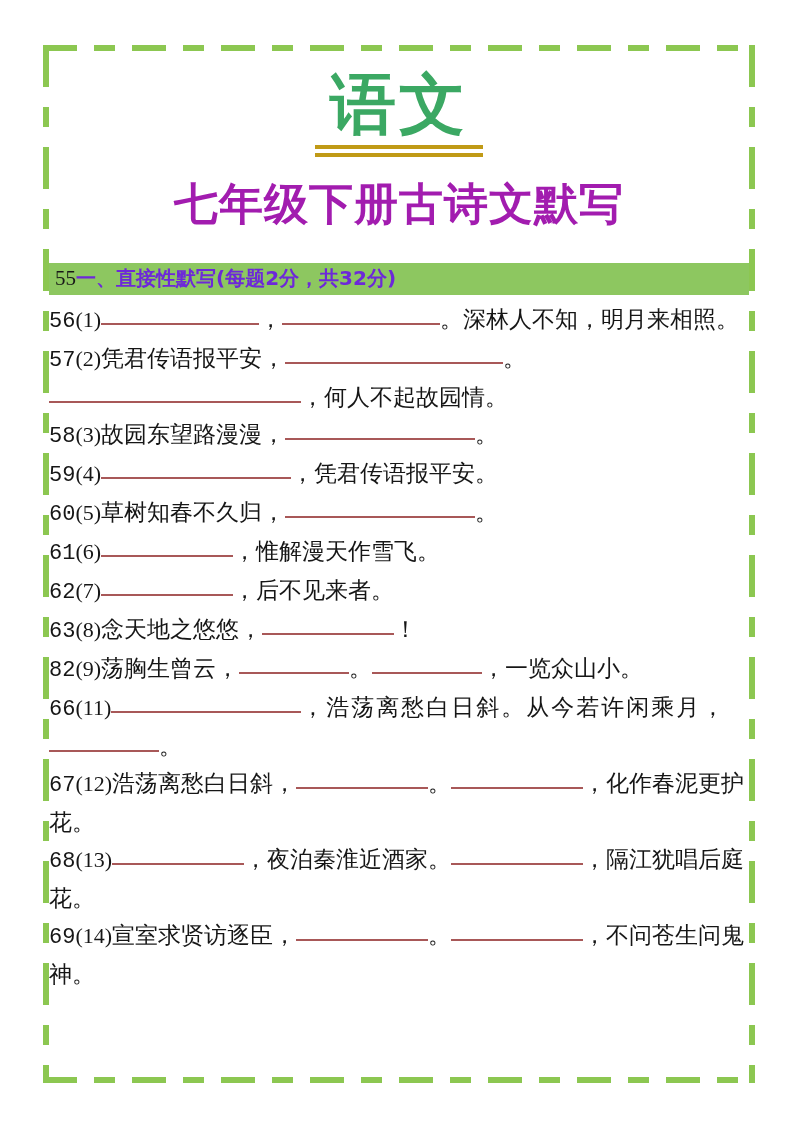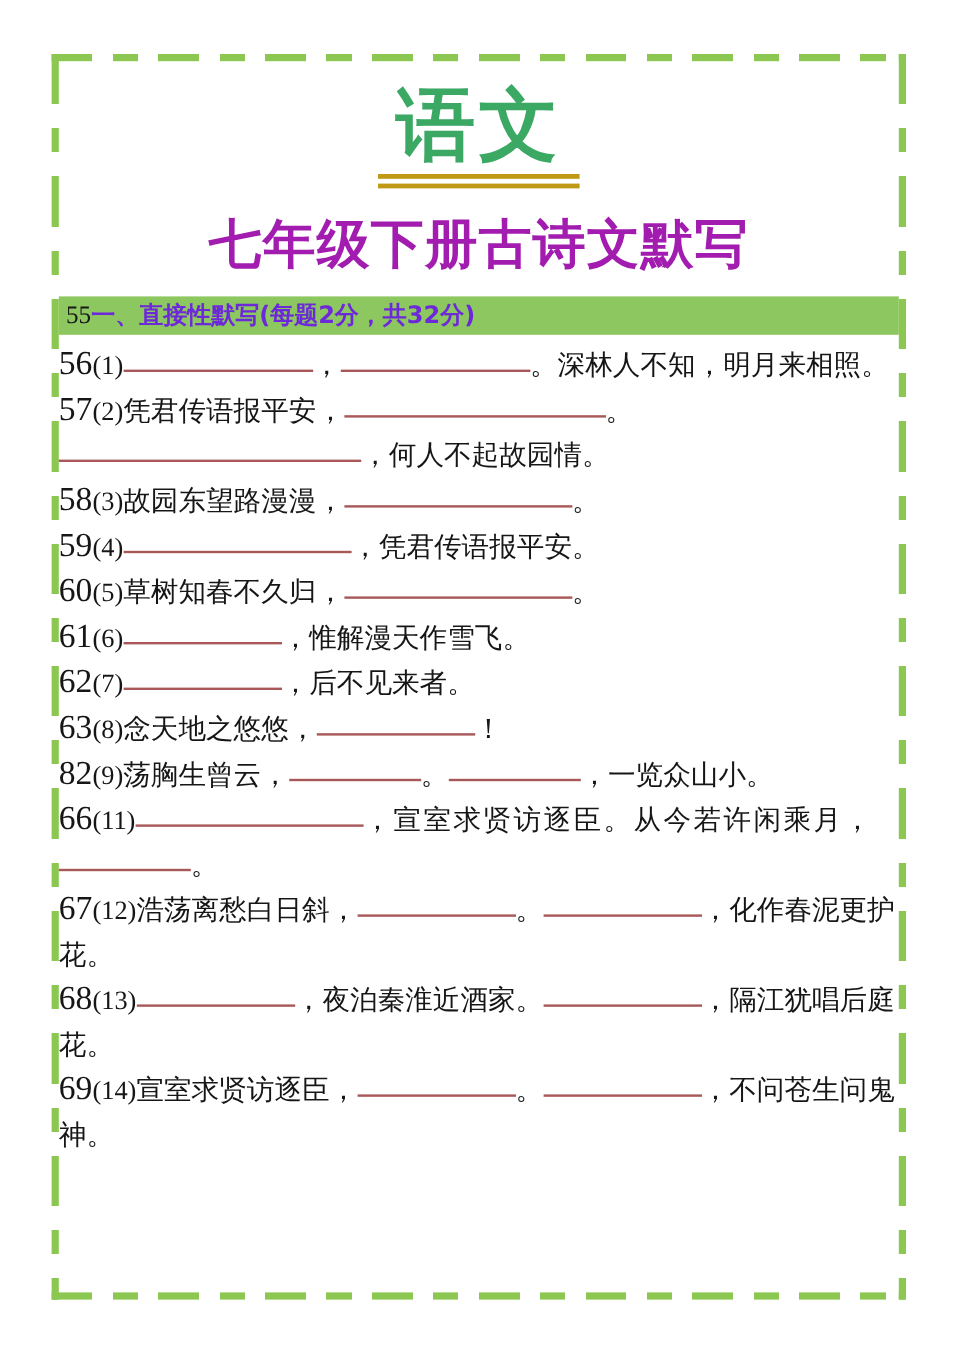--- a/index.html
+++ b/index.html
@@ -100,21 +100,21 @@
     font-family: "DejaVu Sans", sans-serif;
     font-weight: bold;
     font-size: 44px;
     line-height: 1.05;
     color: #a21caf;
     letter-spacing: 1px;
   }
 
   
   .section-bar {
-    margin-top: 20px;
+    margin-top: 36px;
     background: #8DC760;
     height: 32px;
     display: flex;
     align-items: center;
     padding-left: 6px;
     box-sizing: border-box;
   }
   .section-bar .ln {
     font-family: "Liberation Serif", serif;
     font-size: 21px;
@@ -136,22 +136,22 @@
   }
   .q {
     font-size: 23px;
     line-height: 37px;
     color: #161616;
     margin: 0;
     padding: 0;
     white-space: normal;
   }
   .q .num {
-    font-family: Liberation Serif, serif;
-    font-size: 28px;
+    font-family: Liberation Mono, monospace;
+    font-size: 22px;
   }
   .q .label {
     font-family: "Liberation Serif", serif;
     font-size: 22px;
   }
   .q .cn {
     font-family: "Liberation Serif", "DejaVu Serif", serif;
     font-size: 23px;
   }
   .q.justify .cn { letter-spacing: 2.0px; }
@@ -202,19 +202,19 @@
   <div class="questions" id="questions">
       <div class="q"><span class="num">56</span><span class="label">(1)</span><span class="blank b-lg"></span><span class="cn">，</span><span class="blank b-lg"></span><span class="cn">。深林人不知，明月来相照。</span></div>
       <div class="q"><span class="num">57</span><span class="label">(2)</span><span class="cn">凭君传语报平安，</span><span class="blank b-2xl"></span><span class="cn">。</span><span class="blank b-3xl"></span><span class="cn">，何人不起故园情。</span></div>
       <div class="q"><span class="num">58</span><span class="label">(3)</span><span class="cn">故园东望路漫漫，</span><span class="blank b-xl"></span><span class="cn">。</span></div>
       <div class="q"><span class="num">59</span><span class="label">(4)</span><span class="blank b-xl"></span><span class="cn">，凭君传语报平安。</span></div>
       <div class="q"><span class="num">60</span><span class="label">(5)</span><span class="cn">草树知春不久归，</span><span class="blank b-xl"></span><span class="cn">。</span></div>
       <div class="q"><span class="num">61</span><span class="label">(6)</span><span class="blank b-md"></span><span class="cn">，惟解漫天作雪飞。</span></div>
       <div class="q"><span class="num">62</span><span class="label">(7)</span><span class="blank b-md"></span><span class="cn">，后不见来者。</span></div>
       <div class="q"><span class="num">63</span><span class="label">(8)</span><span class="cn">念天地之悠悠，</span><span class="blank b-md"></span><span class="cn">！</span></div>
       <div class="q"><span class="num">82</span><span class="label">(9)</span><span class="cn">荡胸生曾云，</span><span class="blank b-sm"></span><span class="cn">。</span><span class="blank b-sm"></span><span class="cn">，一览众山小。</span></div>
-      <div class="q justify"><span class="num">66</span><span class="label">(11)</span><span class="blank b-xl"></span><span class="cn">，宣室求贤访逐臣。从今若许闲乘月，</span><span class="blank b-sm"></span><span class="cn">。</span></div>
+      <div class="q justify"><span class="num">66</span><span class="label">(11)</span><span class="blank b-xl"></span><span class="cn">，浩荡离愁白日斜。从今若许闲乘月，</span><span class="blank b-sm"></span><span class="cn">。</span></div>
       <div class="q"><span class="num">67</span><span class="label">(12)</span><span class="cn">浩荡离愁白日斜，</span><span class="blank b-md"></span><span class="cn">。</span><span class="blank b-md"></span><span class="cn">，化作春泥更护花。</span></div>
       <div class="q"><span class="num">68</span><span class="label">(13)</span><span class="blank b-md"></span><span class="cn">，夜泊秦淮近酒家。</span><span class="blank b-md"></span><span class="cn">，隔江犹唱后庭花。</span></div>
       <div class="q"><span class="num">69</span><span class="label">(14)</span><span class="cn">宣室求贤访逐臣，</span><span class="blank b-md"></span><span class="cn">。</span><span class="blank b-md"></span><span class="cn">，不问苍生问鬼神。</span></div>
     </div>
 
 </div>
 
 </body></html>

